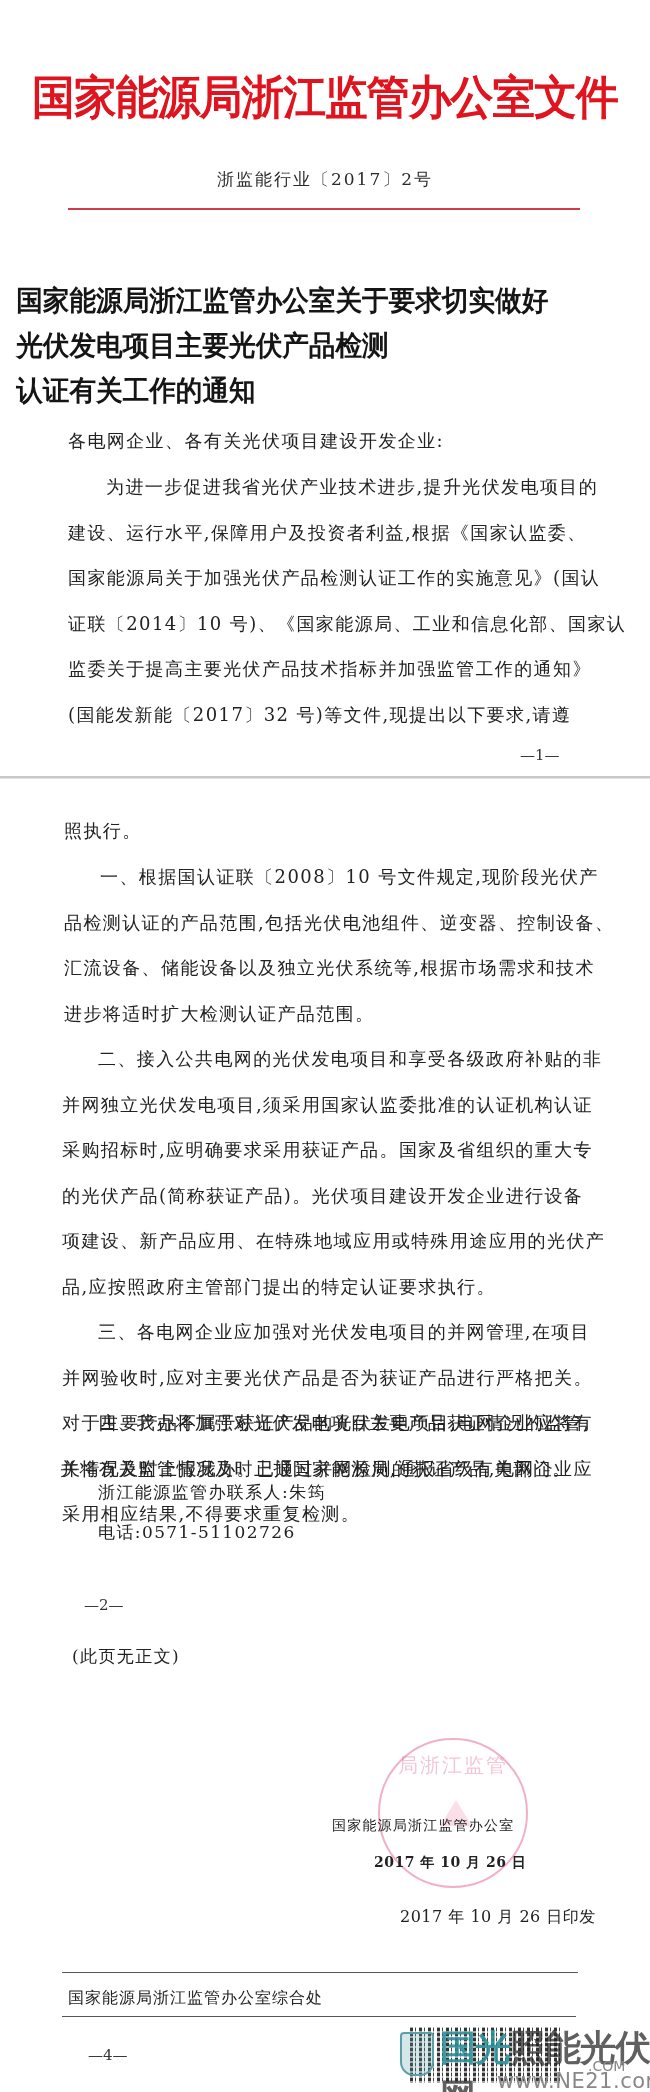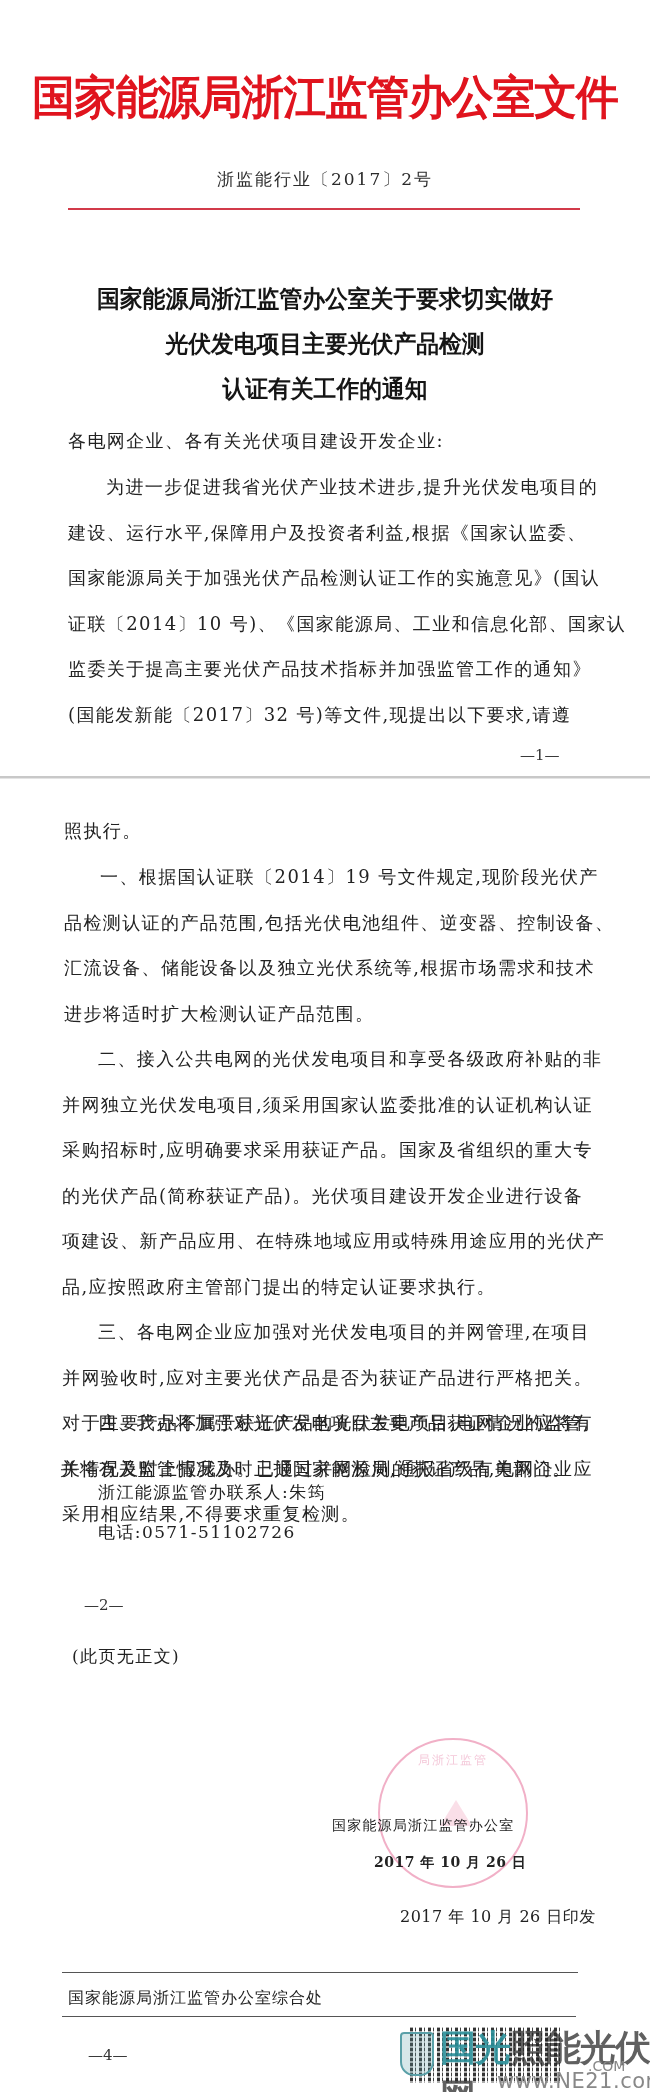--- a/index.html
+++ b/index.html
@@ -15,23 +15,23 @@
       transform: scaleX(0.93);
     }
     .doc-number {
       left: 0; width: 650px; top: 168px; text-align: center;
       font-size: 17px; letter-spacing: 2px; color: #2a2a2a;
     }
     .red-rule {
       left: 68px; width: 512px; top: 208px; height: 2px; background: #d23a4a;
     }
     .title-block {
-      left: 0; width: 650px; top: 278px; text-align: center;
-      font-size: 24px; font-weight: bold; line-height: 45px; color: #151515;
-      font-family: Liberation Mono, monospace;
+      left: 0; width: 650px; top: 278px; text-align: left;
+      font-size: 28px; font-weight: bold; line-height: 45px; color: #151515;
+      font-family: Liberation Serif, serif;
     }
     .title-line { display: block; transform: scaleX(0.95); }
 
     .body-text {
       font-size: 18px; line-height: 45.5px; color: #222;
       letter-spacing: 1.4px; white-space: nowrap;
     }
     .line { display: block; }
 
     .page-number { font-size: 15px; color: #333; }
@@ -47,21 +47,21 @@
       border-radius: 50%; border: 2px solid rgba(225, 80, 130, 0.45);
       pointer-events: none;
     }
     .stamp-star {
       left: 440px; top: 1800px; width: 0; height: 0;
       border-left: 16px solid transparent; border-right: 16px solid transparent;
       border-bottom: 26px solid rgba(225, 80, 130, 0.18);
     }
     .stamp-arc-text {
       left: 398px; top: 1752px; width: 110px; text-align: center;
-      font-size: 12px; color: rgba(220, 90, 140, 0.35); letter-spacing: 2px;
+      font-size: 20px; color: rgba(220, 90, 140, 0.35); letter-spacing: 2px;
     }
 
     .rule { height: 1px; background: #555; }
     .wm-qr {
       left: 410px; top: 2027px; width: 152px; height: 56px;
       background:
         repeating-linear-gradient(90deg, #111 0 3px, #fff 3px 5px, #222 5px 6px, #fff 6px 9px),
         #fff;
       opacity: 0.85;
     }
@@ -109,21 +109,21 @@
   <span class="line">监委关于提高主要光伏产品技术指标并加强监管工作的通知》</span>
   <span class="line">(国能发新能〔2017〕32 号)等文件,现提出以下要求,请遵</span>
 </div>
 
 <div class="abs page-number" style="left:520px; top:746px;">—1—</div>
 <div class="abs page-sep"></div>
 
 <div class="abs body-text" style="left:64px; top:808px;">照执行。</div>
 
 <div class="abs body-text" style="left:64px; top:854px;">
-  <span class="line" style="padding-left:36px;">一、根据国认证联〔2014〕19 号文件规定,现阶段光伏产</span>
+  <span class="line" style="padding-left:36px;">一、根据国认证联〔2008〕10 号文件规定,现阶段光伏产</span>
   <span class="line">品检测认证的产品范围,包括光伏电池组件、逆变器、控制设备、</span>
   <span class="line">汇流设备、储能设备以及独立光伏系统等,根据市场需求和技术</span>
   <span class="line">进步将适时扩大检测认证产品范围。</span>
 </div>
 
 <div class="abs body-text" style="left:62px; top:1036px;">
   <span class="line" style="padding-left:36px;">二、接入公共电网的光伏发电项目和享受各级政府补贴的非</span>
   <span class="line">并网独立光伏发电项目,须采用国家认监委批准的认证机构认证</span>
   <span class="line">采购招标时,应明确要求采用获证产品。国家及省组织的重大专</span>
   <span class="line">的光伏产品(简称获证产品)。光伏项目建设开发企业进行设备</span>

